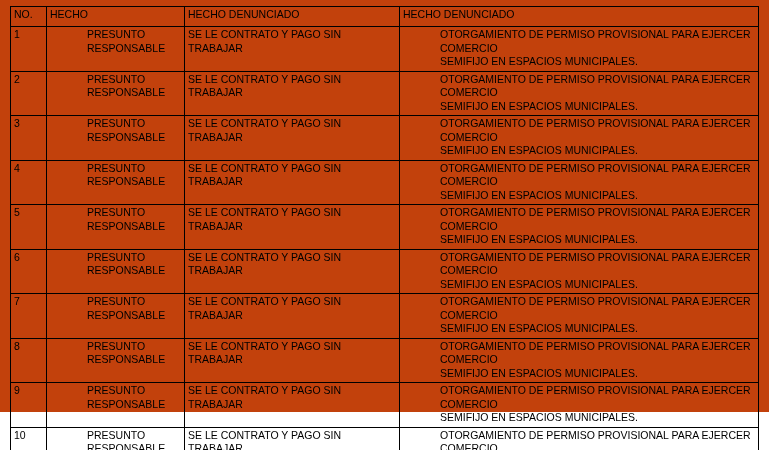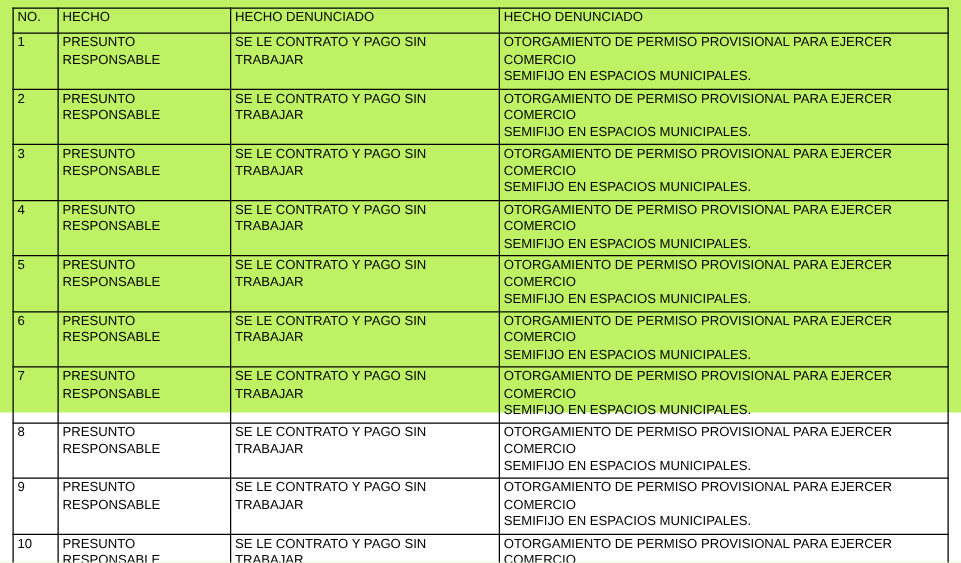--- a/index.html
+++ b/index.html
@@ -9,25 +9,25 @@
   }
   body {
     width: 769px;
     height: 450px;
     font-family: "Liberation Sans", sans-serif;
     color: #000000;
     overflow: hidden;
   }
   .page {
     width: 769px;
-    height: 330px;
+    height: 412px;
     position: relative;
     box-sizing: border-box;
     padding: 6px 10px 0 10px;
-    background: #bef264;
+    background: #c2410c;
   }
   table.report {
     border-collapse: collapse;
     table-layout: fixed;
     width: 748px;
     margin: 0;
   }
   table.report col.c-no { width: 36px; }
   table.report col.c-nombre { width: 138px; }
   table.report col.c-hecho1 { width: 215px; }
@@ -44,20 +44,21 @@
     overflow: hidden;
   }
   table.report thead th {
     height: 16px;
   }
   table.report tbody td {
     height: 14px;
   }
   .cell-line {
     display: block;
+    margin-left: 37px;
   }
   .num {
     text-align: left;
   }
 </style>
 </head>
 <body>
 
 <div class="page">
   <table class="report">

